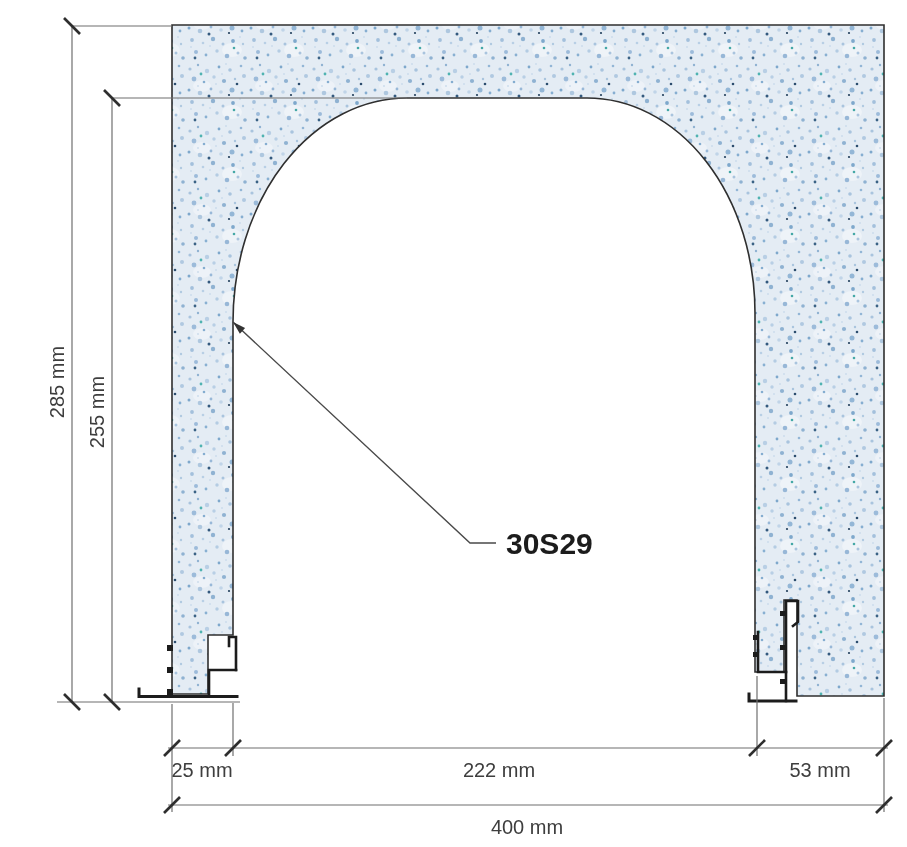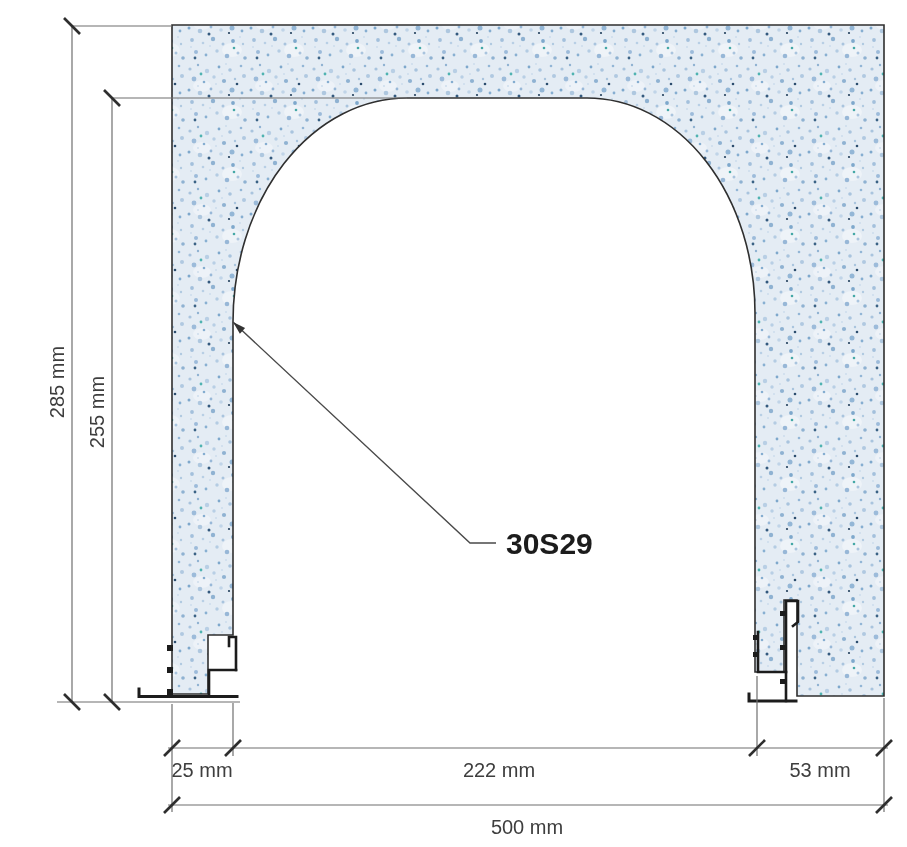--- a/index.html
+++ b/index.html
@@ -148,17 +148,17 @@
       <path d="M 233,322 L 470,543 H 496" stroke="#4a4a4a" stroke-width="1.4" fill="none"></path>
       <polygon points="233,322 239.9,333.7 245.1,328.1" fill="#333333"></polygon>
     </g>
   </svg>
 
   <div class="dim-label vertical" style="left:57px;  top:382px;">285 mm</div>
   <div class="dim-label vertical" style="left:97px;  top:412px;">255 mm</div>
   <div class="dim-label" style="left:202px; top:770px;text-align:right;">25 mm</div>
   <div class="dim-label" style="left:473px; top:770px;margin-left:26px;">222 mm</div>
   <div class="dim-label" style="left:820px; top:770px;text-align:right;">53 mm</div>
-  <div class="dim-label" style="left:527px; top:827px;">500 mm</div>
+  <div class="dim-label" style="left:527px; top:827px;">400 mm</div>
 
   <div class="part-label" style="left:506px; top:544px;">30S29</div>
 
 </div>
 
 </body></html>

